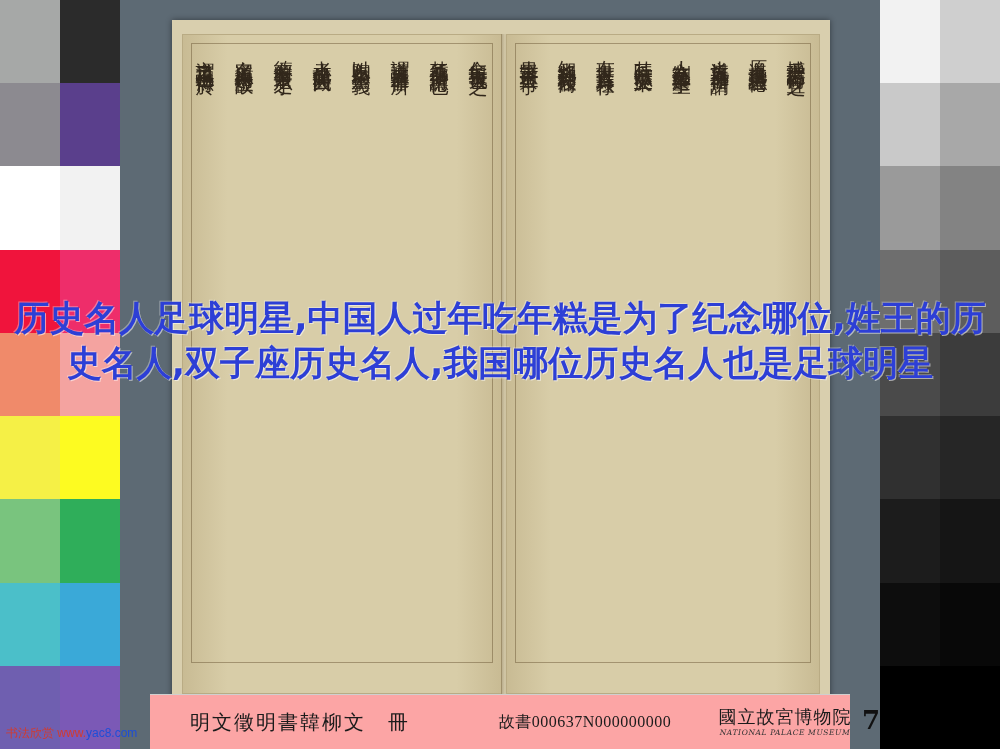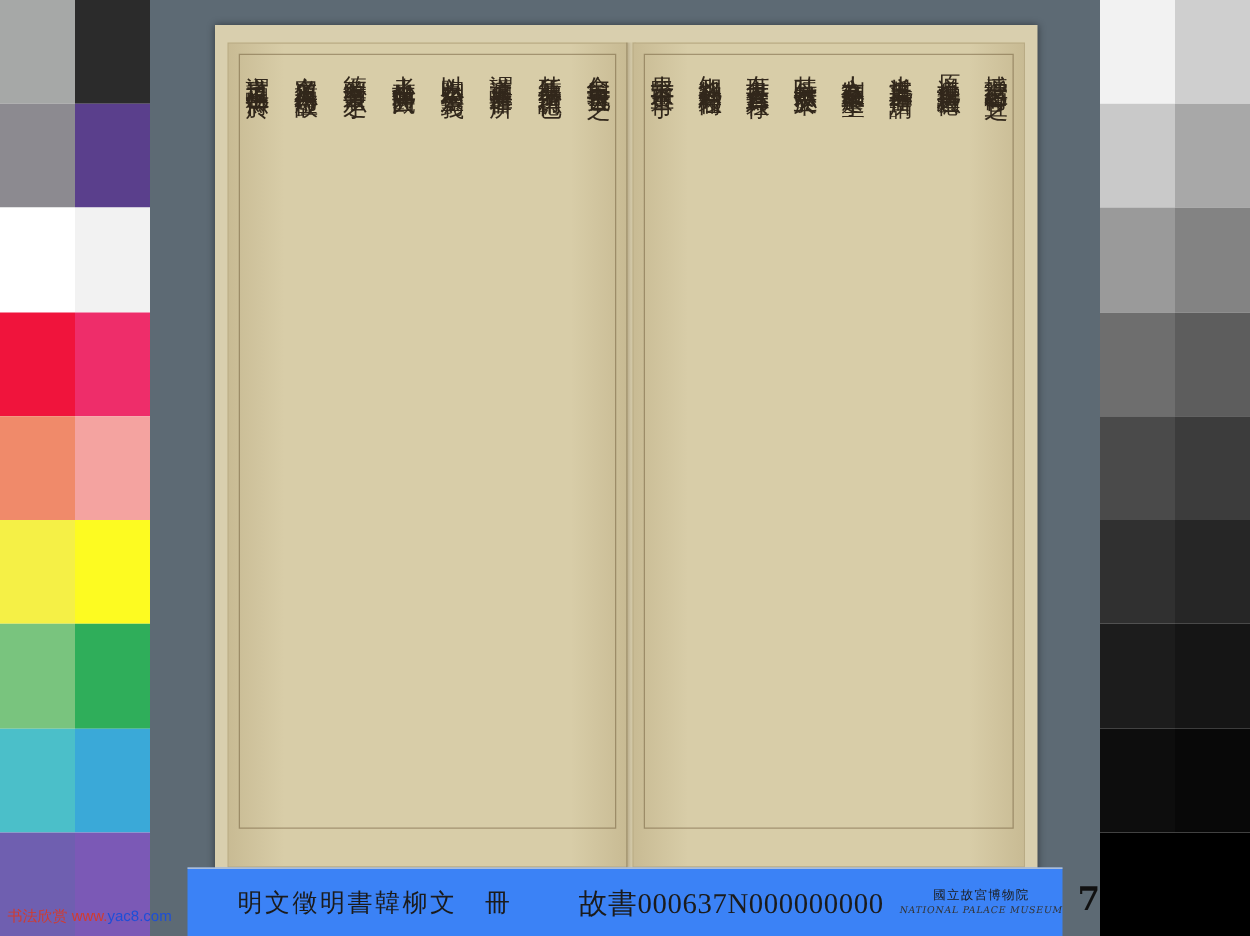--- a/index.html
+++ b/index.html
@@ -132,44 +132,44 @@
     pointer-events: none;
   }
 
   
   .caption-bar {
     position: absolute;
     left: 150px;
     bottom: 0;
     width: 700px;
     height: 54px;
-    background: #3b82f6;
+    background: #fca5a5;
     border-top: 1px solid #cfcfcf;
     display: flex;
     align-items: flex-start;
   }
   .caption-cell {
     height: 100%;
     display: flex;
     align-items: center;
     justify-content: center;
     font-family: "DejaVu Serif", serif;
     font-size: 20px;
     color: #1b1b1b;
     white-space: nowrap;
   }
   .caption-cell.title { width: 300px; letter-spacing: 2px; }
-  .caption-cell.code  { width: 270px; font-family: "Liberation Serif", serif; font-size: 23px; letter-spacing: .5px; }
+  .caption-cell.code  { width: 270px; font-family: "Liberation Serif", serif; font-size: 16px; letter-spacing: .5px; }
   .caption-cell.museum {
     width: 130px;
     flex-direction: column;
     line-height: 1.15;
     gap: 1px;
   }
-  .museum-cn { font-size: 10px; letter-spacing: 1px; }
+  .museum-cn { font-size: 18px; letter-spacing: 1px; }
   .museum-en { font-size: 7.5px; letter-spacing: .6px; color: #333; font-style: italic; }
   .seal {
     position: absolute;
     left: 862px;
     bottom: 14px;
     font-family: "DejaVu Serif", serif;
     font-size: 26px;
     color: #111;
     font-weight: bold;
   }
@@ -303,14 +303,15 @@
       <span class="museum-cn">國立故宮博物院</span>
       <span class="museum-en">NATIONAL PALACE MUSEUM</span>
     </div>
   </div>
   <div class="seal">7</div>
 
   <div class="watermark">
     <span>书法欣赏 www.</span><span class="url">yac8.com</span>
   </div>
 
+  <div class="overlay">历史名人足球明星,中国人过年吃年糕是为了纪念哪位,姓王的历史名人,双子座历史名人,我国哪位历史名人也是足球明星</div>
 
 </div>
 
 </body></html>

